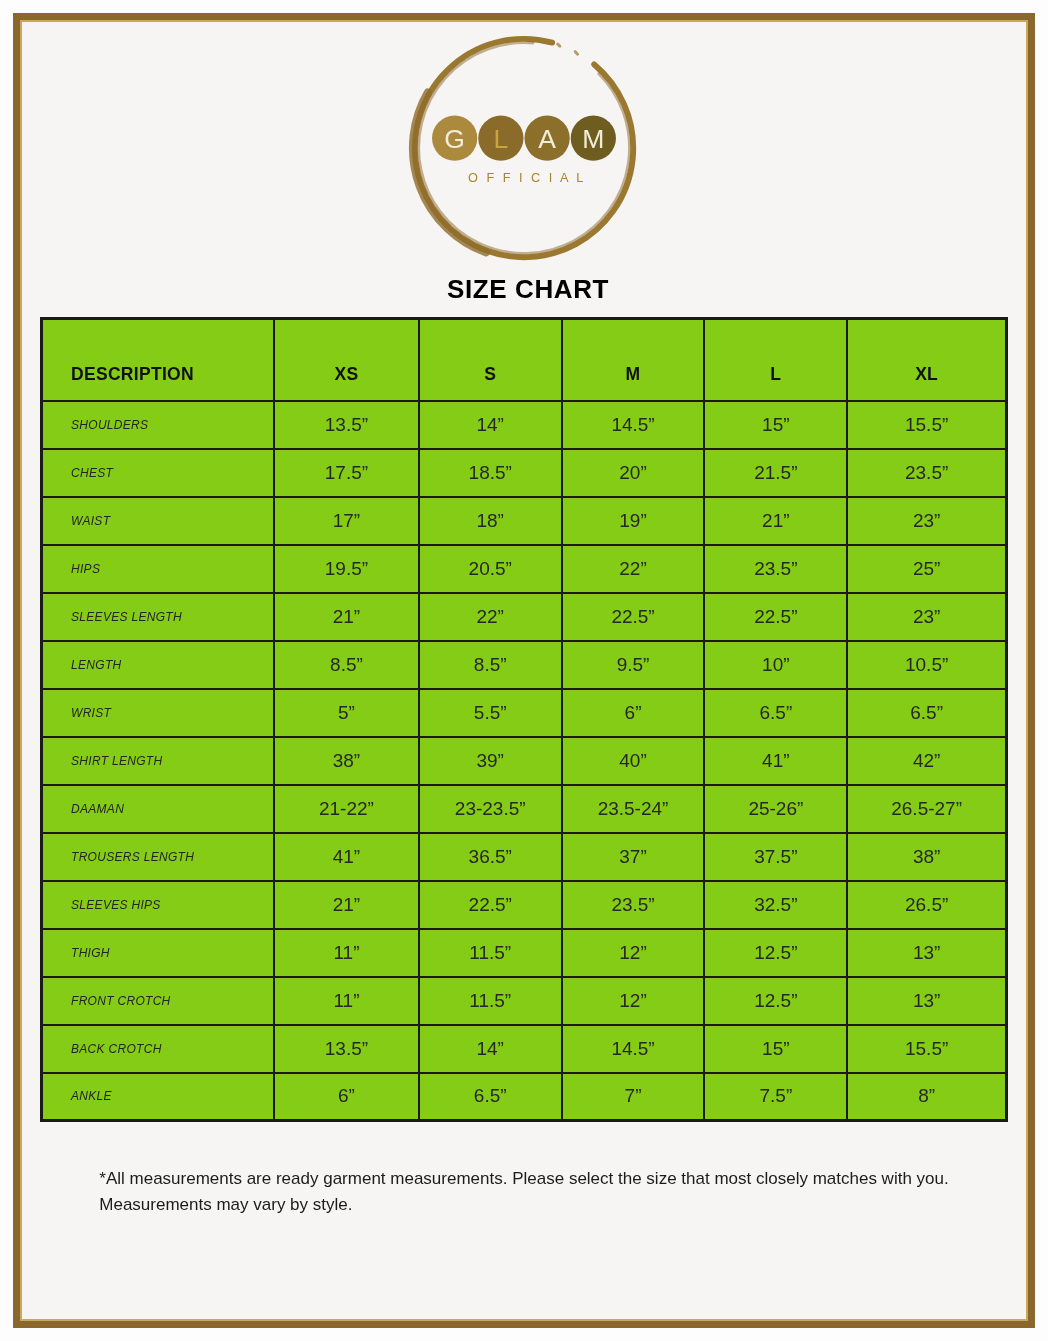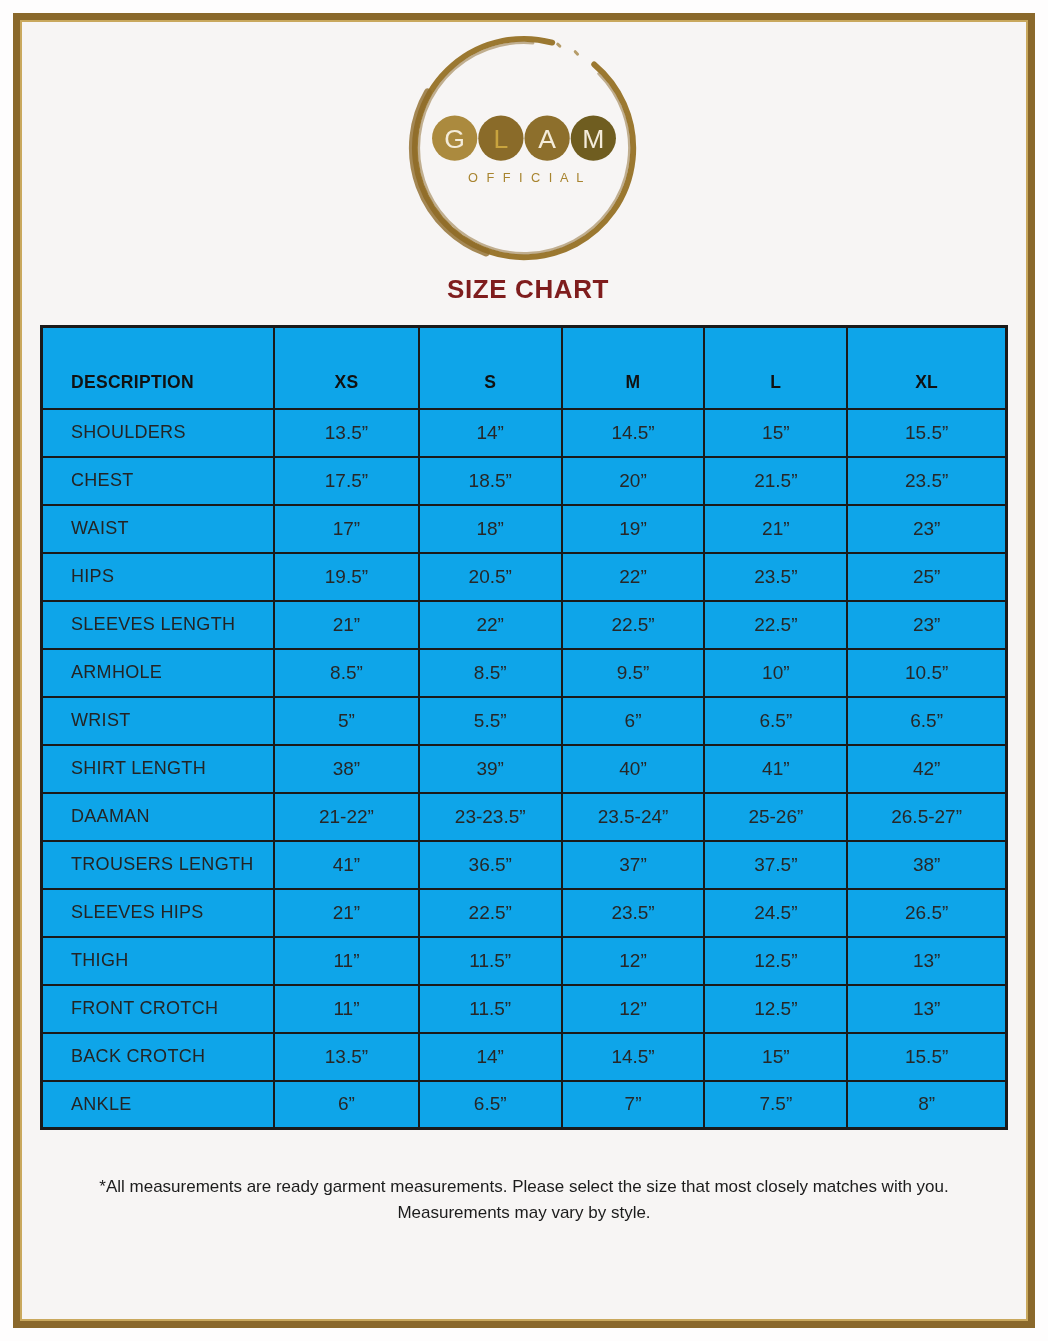--- a/index.html
+++ b/index.html
@@ -21,28 +21,28 @@
     align-items: center;
     box-sizing: border-box;
     overflow: hidden;
   }
   .logo-wrap { margin-top: 10px; line-height: 0; }
   .page-title {
     margin: 8px 0 0 8px;
     font-size: 26px;
     font-weight: 700;
     letter-spacing: 0.6px;
-    color: #7f1d1d;
+    color: #000000;
   }
   table.size-table {
-    margin-top: 20px;
+    margin-top: 12px;
     width: 968px;
     border-collapse: collapse;
     table-layout: fixed;
-    background: #0ea5e9;
+    background: #84cc16;
   }
   table.size-table, table.size-table th, table.size-table td {
     border: 2px solid #1a1a1a;
   }
   table.size-table { border-width: 3px; }
   th, td { box-sizing: border-box; }
   th {
     height: 82px;
     vertical-align: bottom;
     padding-bottom: 15px;
@@ -58,28 +58,29 @@
   td {
     height: 48px;
     font-size: 19px;
     color: #272727;
     text-align: center;
     vertical-align: middle;
   }
   td.desc-cell {
     text-align: left;
     padding-left: 28px;
-    font-size: 18px;
+    font-size: 12px;
     letter-spacing: 0.3px;
     color: #242424;
+    font-style: italic;
   }
   .footnote {
     margin: 44px 0 0 0;
     max-width: 930px;
-    text-align: center;
+    text-align: left;
     font-size: 17px;
     line-height: 1.55;
     color: #1c1c1c;
   }
 </style>
 </head>
 <body>
 
 <div class="frame">
 
@@ -162,21 +163,21 @@
         </tr>
         <tr>
           <td class="desc-cell">SLEEVES LENGTH</td>
           <td class="value-cell">21”</td>
           <td class="value-cell">22”</td>
           <td class="value-cell">22.5”</td>
           <td class="value-cell">22.5”</td>
           <td class="value-cell">23”</td>
         </tr>
         <tr>
-          <td class="desc-cell">ARMHOLE</td>
+          <td class="desc-cell">LENGTH</td>
           <td class="value-cell">8.5”</td>
           <td class="value-cell">8.5”</td>
           <td class="value-cell">9.5”</td>
           <td class="value-cell">10”</td>
           <td class="value-cell">10.5”</td>
         </tr>
         <tr>
           <td class="desc-cell">WRIST</td>
           <td class="value-cell">5”</td>
           <td class="value-cell">5.5”</td>
@@ -206,21 +207,21 @@
           <td class="value-cell">36.5”</td>
           <td class="value-cell">37”</td>
           <td class="value-cell">37.5”</td>
           <td class="value-cell">38”</td>
         </tr>
         <tr>
           <td class="desc-cell">SLEEVES HIPS</td>
           <td class="value-cell">21”</td>
           <td class="value-cell">22.5”</td>
           <td class="value-cell">23.5”</td>
-          <td class="value-cell">24.5”</td>
+          <td class="value-cell">32.5”</td>
           <td class="value-cell">26.5”</td>
         </tr>
         <tr>
           <td class="desc-cell">THIGH</td>
           <td class="value-cell">11”</td>
           <td class="value-cell">11.5”</td>
           <td class="value-cell">12”</td>
           <td class="value-cell">12.5”</td>
           <td class="value-cell">13”</td>
         </tr>

